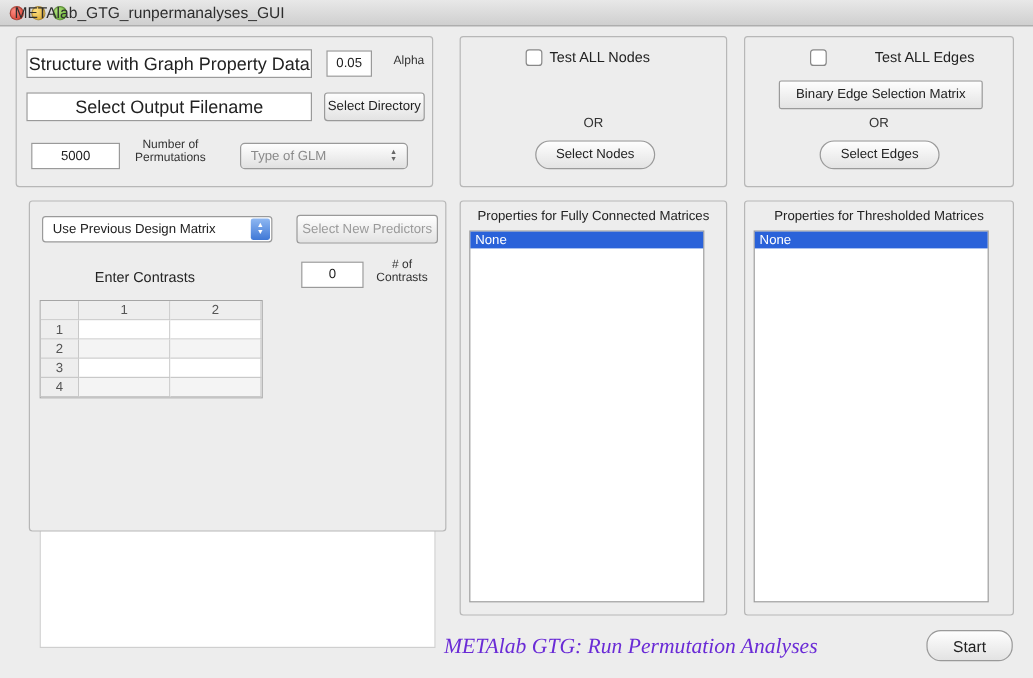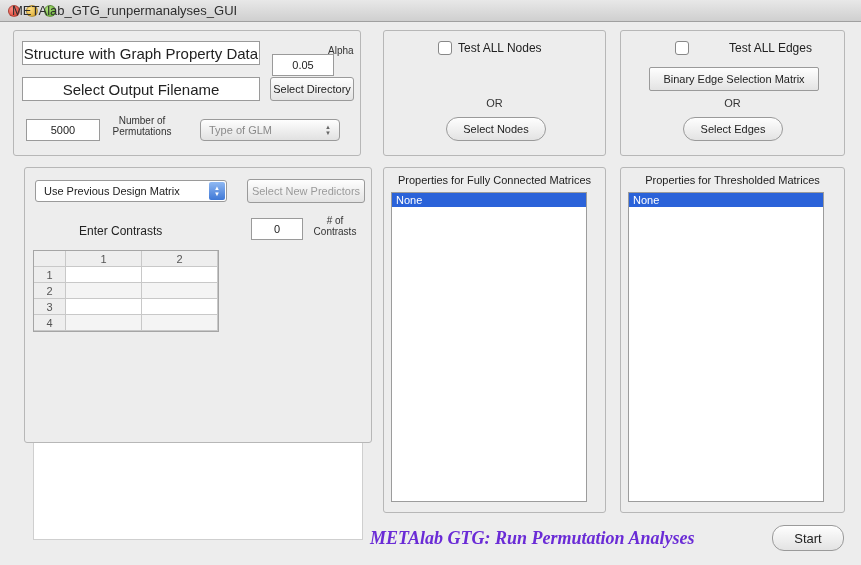--- a/index.html
+++ b/index.html
@@ -81,42 +81,42 @@
 .tbl { position:absolute; background:#fff; border:1px solid #a5a5a5; }
 .tbl-row { display:flex; height:16px; }
 .th, .td { border-right:1px solid #c8c8c8; border-bottom:1px solid #c8c8c8; font-size:11px;
            display:flex; align-items:center; justify-content:center; color:#555;}
 .th { background:#eee; }
 .td { background:#fff; }
 .td.alt { background:#f4f4f4; }
 .corner { background:#eee; }
 .footer-title {
   position:absolute; font-family: Georgia, "Times New Roman", serif;
-  font-style: italic; font-weight: bold; color: #6a2bd6; font-size: 18px;
+  font-style: italic; font-weight: normal; color: #6a2bd6; font-size: 18px;
 }
 </style>
 </head>
 <body>
 
 <div class="titlebar">
   <div class="tl-btns">
     <div class="tl-btn tl-close"></div>
     <div class="tl-btn tl-min"></div>
     <div class="tl-btn tl-zoom"></div>
   </div>
   <div class="tl-title">METAlab_GTG_runpermanalyses_GUI</div>
 </div>
 
 <div class="workspace">
 
   <div class="panel" style="left:13px; top:8px; width:348px; height:126px;">
     <div class="infield" style="position:absolute; left:8px; top:10px; width:238px;">
       <span>Structure with Graph Property Data</span>
     </div>
-    <div class="numfield" style="position:absolute; left:258px; top:11px; width:62px;margin-top:12px;">
+    <div class="numfield" style="position:absolute; left:258px; top:11px; width:38px;">
       <span>0.05</span>
     </div>
     <span class="small-label" style="position:absolute; left:314px; top:15px;">Alpha</span>
 
     <div class="infield" style="position:absolute; left:8px; top:46px; width:238px;">
       <span>Select Output Filename</span>
     </div>
     <div class="btn" style="position:absolute; left:256px; top:46px; width:84px;">
       <span>Select Directory</span>
     </div>

